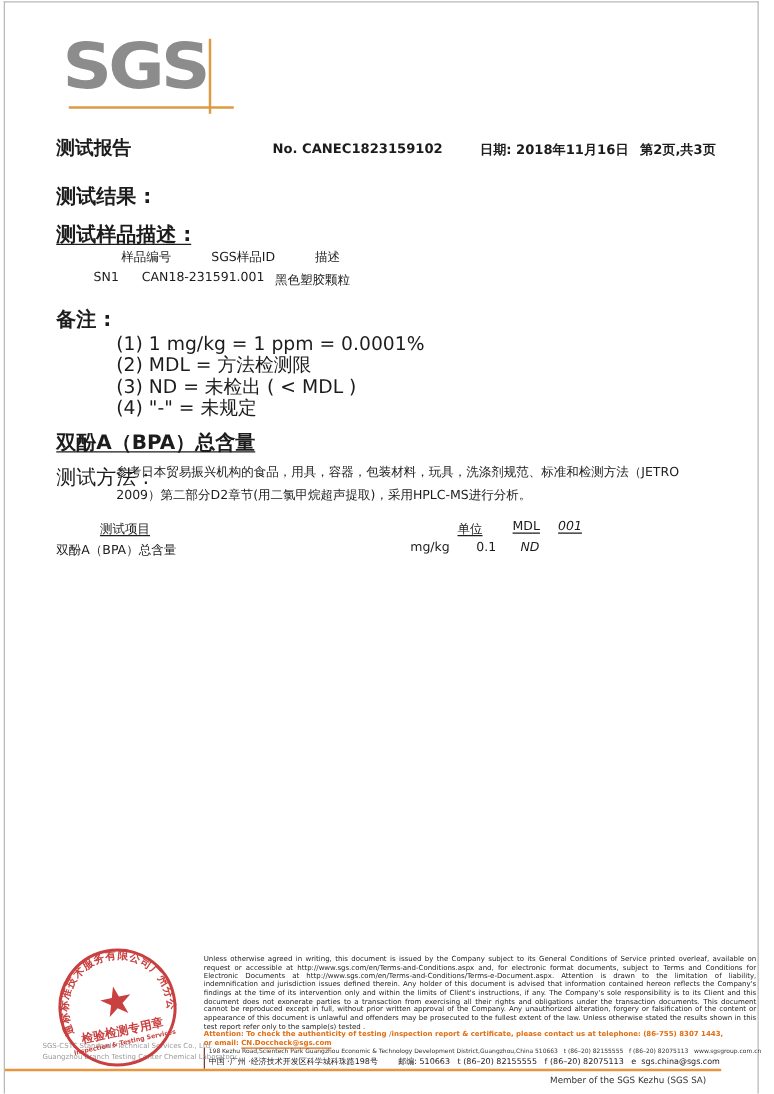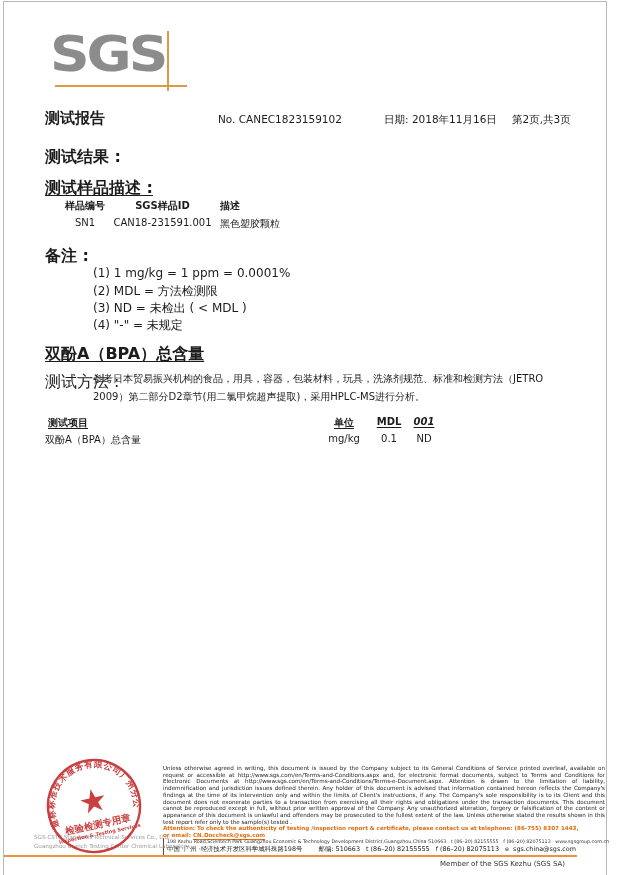--- a/index.html
+++ b/index.html
@@ -7,27 +7,27 @@
        font-family:"DejaVu Sans","Liberation Sans",sans-serif;color:#1c1c1c;}
   
   .edge{position:absolute;background:#b9b9b9;}
   
   .logo-text{position:absolute;left:50px;top:26px;font-size:55px;font-weight:800;
              color:#8c8c8c;letter-spacing:-3px;line-height:1;transform:scaleY(.92);}
   .logo-hline{position:absolute;left:55px;top:85px;width:132px;height:2px;background:#dd9a44;}
   .logo-vline{position:absolute;left:167px;top:31px;width:2px;height:60px;background:#dd9a44;}
   
   .title{position:absolute;left:45px;top:109px;font-size:15px;font-weight:bold;}
-  .hmeta{position:absolute;font-size:10.5px;font-weight:normal;white-space:pre;}
+  .hmeta{position:absolute;font-size:10.5px;font-weight:bold;white-space:pre;}
   
   .label{position:absolute;font-size:16px;font-weight:bold;white-space:pre;}
-  .plain{position:absolute;font-size:12px;white-space:pre;}
+  .plain{position:absolute;font-size:15px;white-space:pre;}
   .u{text-decoration:underline;text-underline-offset:2px;}
   .cell{position:absolute;font-size:10px;text-align:center;white-space:pre;}
-  .cell.b{font-weight:bold;}
+  .cell.b{font-weight:normal;margin-left:32px;}
   .method{position:absolute;left:93px;top:370px;width:484px;font-size:10px;line-height:18px;}
   .it{font-style:italic;}
   
   .disclaimer{position:absolute;left:163px;top:765px;width:442px;font-size:5.6px;
               line-height:6.7px;color:#222;text-align:justify;}
   .attention{position:absolute;left:163px;width:442px;font-size:5.6px;line-height:6.9px;
              font-weight:bold;color:#e06e12;white-space:pre;}
   .addr1{position:absolute;left:167px;top:839px;font-size:4.8px;color:#333;white-space:pre;}
   .addr2{position:absolute;left:167px;top:845px;font-size:6.4px;color:#222;white-space:pre;}
   .vdiv{position:absolute;left:163px;top:838px;width:1px;height:17px;background:#7a3c28;}
@@ -77,21 +77,21 @@
 <div class="method">参考日本贸易振兴机构的食品，用具，容器，包装材料，玩具，洗涤剂规范、标准和检测方法（JETRO 2009）第二部分D2章节(用二氯甲烷超声提取)，采用HPLC-MS进行分析。</div>
 
 <div class="cell b u" style="left:48px;top:416px;text-align:right;">测试项目</div>
 <div class="cell b u" style="left:326px;top:416px;width:36px;">单位</div>
 <div class="cell b u" style="left:371px;top:416px;width:36px;">MDL</div>
 <div class="cell b u it" style="left:406px;top:416px;width:36px;">001</div>
 
 <div class="cell" style="left:45px;top:433px;text-align:left;">双酚A（BPA）总含量</div>
 <div class="cell" style="left:326px;top:433px;width:36px;">mg/kg</div>
 <div class="cell" style="left:371px;top:433px;width:36px;">0.1</div>
-<div class="cell" style="left:406px;top:433px;width:36px;">ND</div>
+<div class="cell" style="left:406px;top:433px;width:36px;font-style:italic;">ND</div>
 
 <div class="disclaimer">Unless otherwise agreed in writing, this document is issued by the Company subject to its General Conditions of Service printed overleaf, available on request or accessible at http://www.sgs.com/en/Terms-and-Conditions.aspx and, for electronic format documents, subject to Terms and Conditions for Electronic Documents at http://www.sgs.com/en/Terms-and-Conditions/Terms-e-Document.aspx. Attention is drawn to the limitation of liability, indemnification and jurisdiction issues defined therein. Any holder of this document is advised that information contained hereon reflects the Company's findings at the time of its intervention only and within the limits of Client's instructions, if any. The Company's sole responsibility is to its Client and this document does not exonerate parties to a transaction from exercising all their rights and obligations under the transaction documents. This document cannot be reproduced except in full, without prior written approval of the Company. Any unauthorized alteration, forgery or falsification of the content or appearance of this document is unlawful and offenders may be prosecuted to the fullest extent of the law. Unless otherwise stated the results shown in this test report refer only to the sample(s) tested .</div>
 <div class="attention" style="top:825px;">Attention: To check the authenticity of testing /inspection report &amp; certificate, please contact us at telephone: (86-755) 8307 1443,</div>
 <div class="attention" style="top:832px;"><span>or email: </span><span class="u">CN.Doccheck@sgs.com</span></div>
 
 <div class="vdiv"></div>
 <div class="addr1">198 Kezhu Road,Scientech Park Guangzhou Economic &amp; Technology Development District,Guangzhou,China 510663   t (86–20) 82155555   f (86–20) 82075113   www.sgsgroup.com.cn</div>
 <div class="addr2">中国 ·广州 ·经济技术开发区科学城科珠路198号        邮编: 510663   t (86–20) 82155555   f (86–20) 82075113   e  sgs.china@sgs.com</div>
 <div class="orange-rule"></div>
 <div class="member">Member of the SGS Kezhu (SGS SA)</div>

